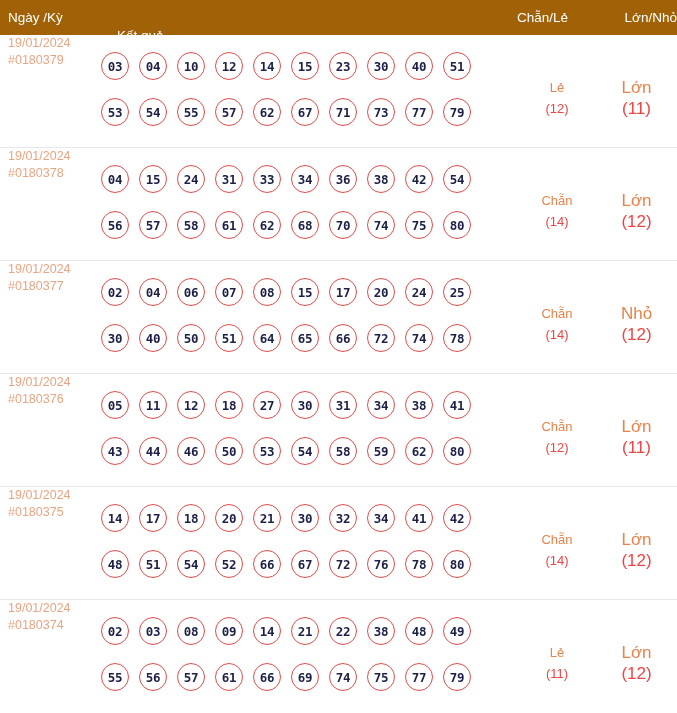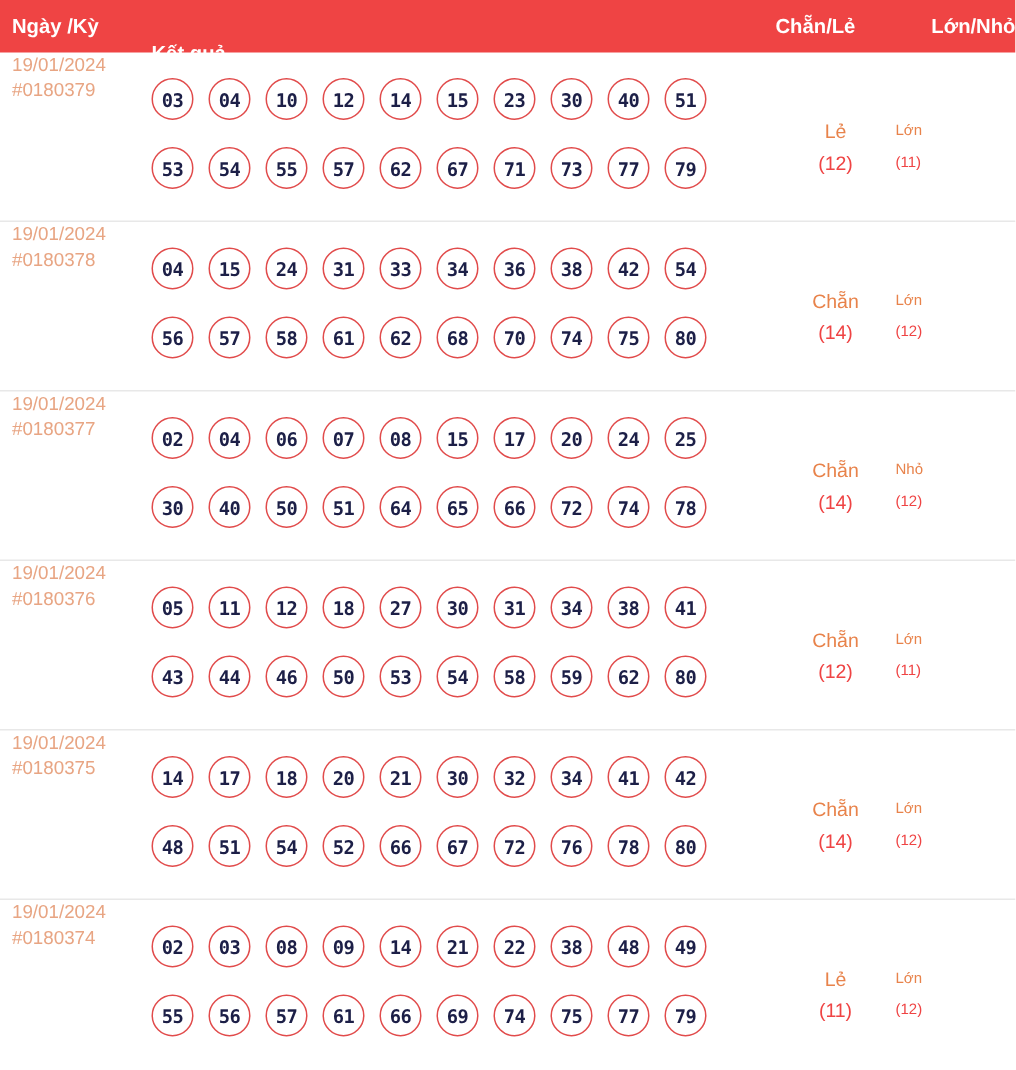--- a/index.html
+++ b/index.html
@@ -17,36 +17,36 @@
     width: 677px;
     height: 713px;
     display: flex;
     flex-direction: column;
     background: #ffffff;
   }
   
   .table-header {
     height: 35px;
     min-height: 35px;
-    background: #ef4444;
+    background: #a16207;
     display: flex;
     align-items: center;
     position: relative;
     color: #ffffff;
     font-size: 13.5px;
-    font-weight: bold;
+    font-weight: normal;
   }
   .th-date {
     position: absolute;
     left: 8px;
     white-space: nowrap;
   }
   .th-result {
     position: absolute;
-    left: 101px;
+    left: 117px;
     white-space: nowrap;
     margin-top: 36px;
   }
   .th-parity {
     position: absolute;
     left: 517px;
     width: 80px;
     white-space: nowrap;
   }
   .th-size {
@@ -123,22 +123,23 @@
     text-align: center;
     color: #E8834B;
     font-size: 13px;
     line-height: 21px;
   }
   .cell-size {
     width: 79px;
     min-width: 79px;
     padding-top: 14px;
     box-sizing: border-box;
+    text-align: center;
     color: #E8834B;
-    font-size: 10px;
+    font-size: 17px;
     line-height: 21px;
   }
   .stat-label {
     display: block;
     margin-top: 28px;
   }
   .stat-count {
     display: block;
     color: #ef4444;
   }

